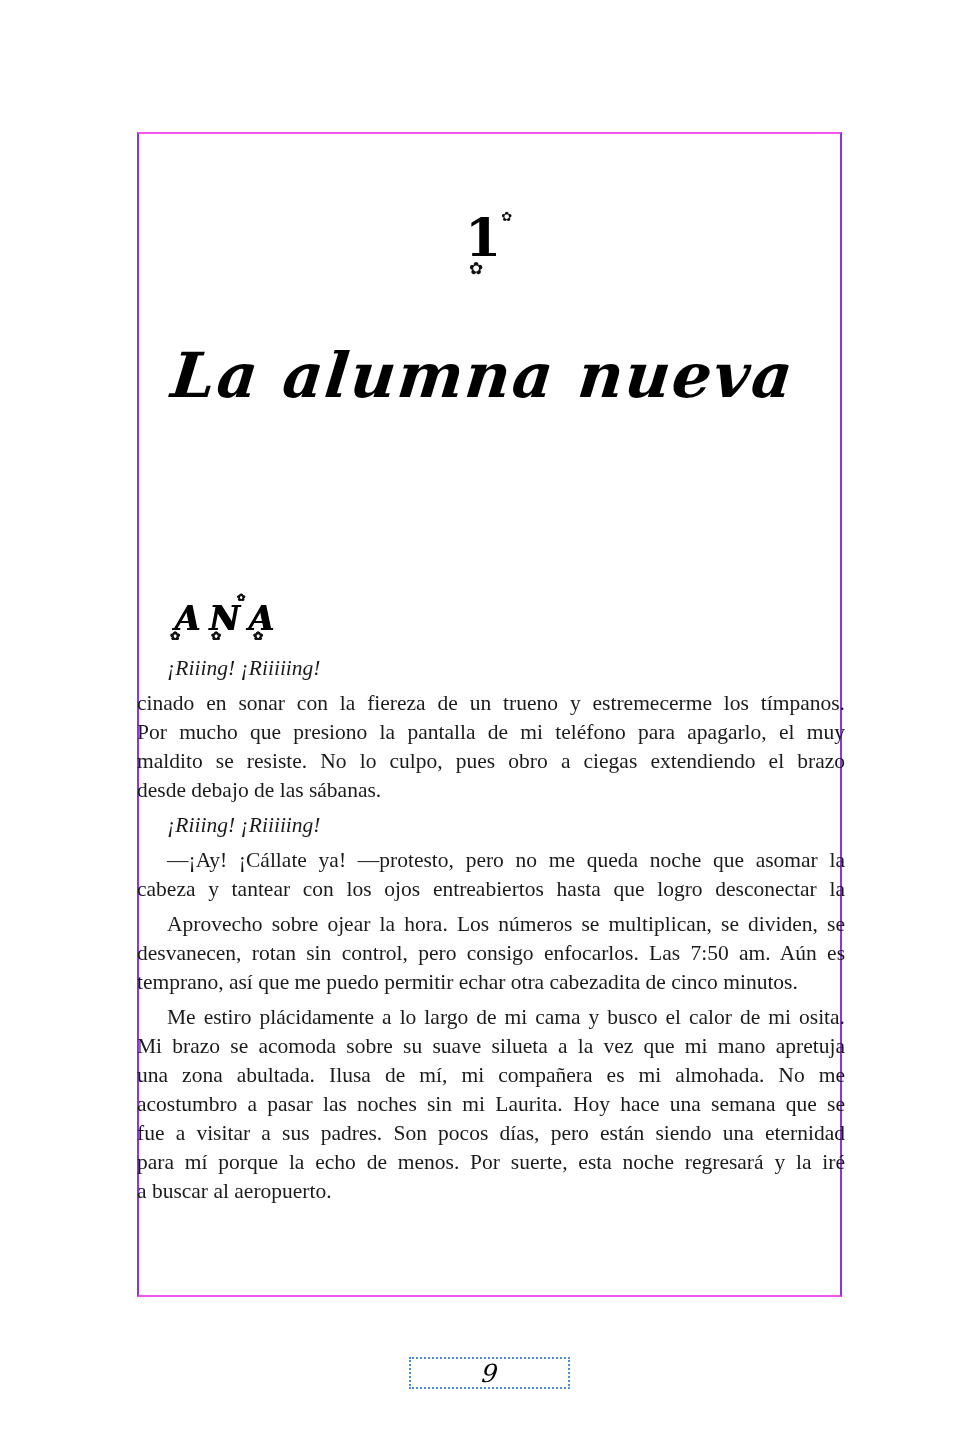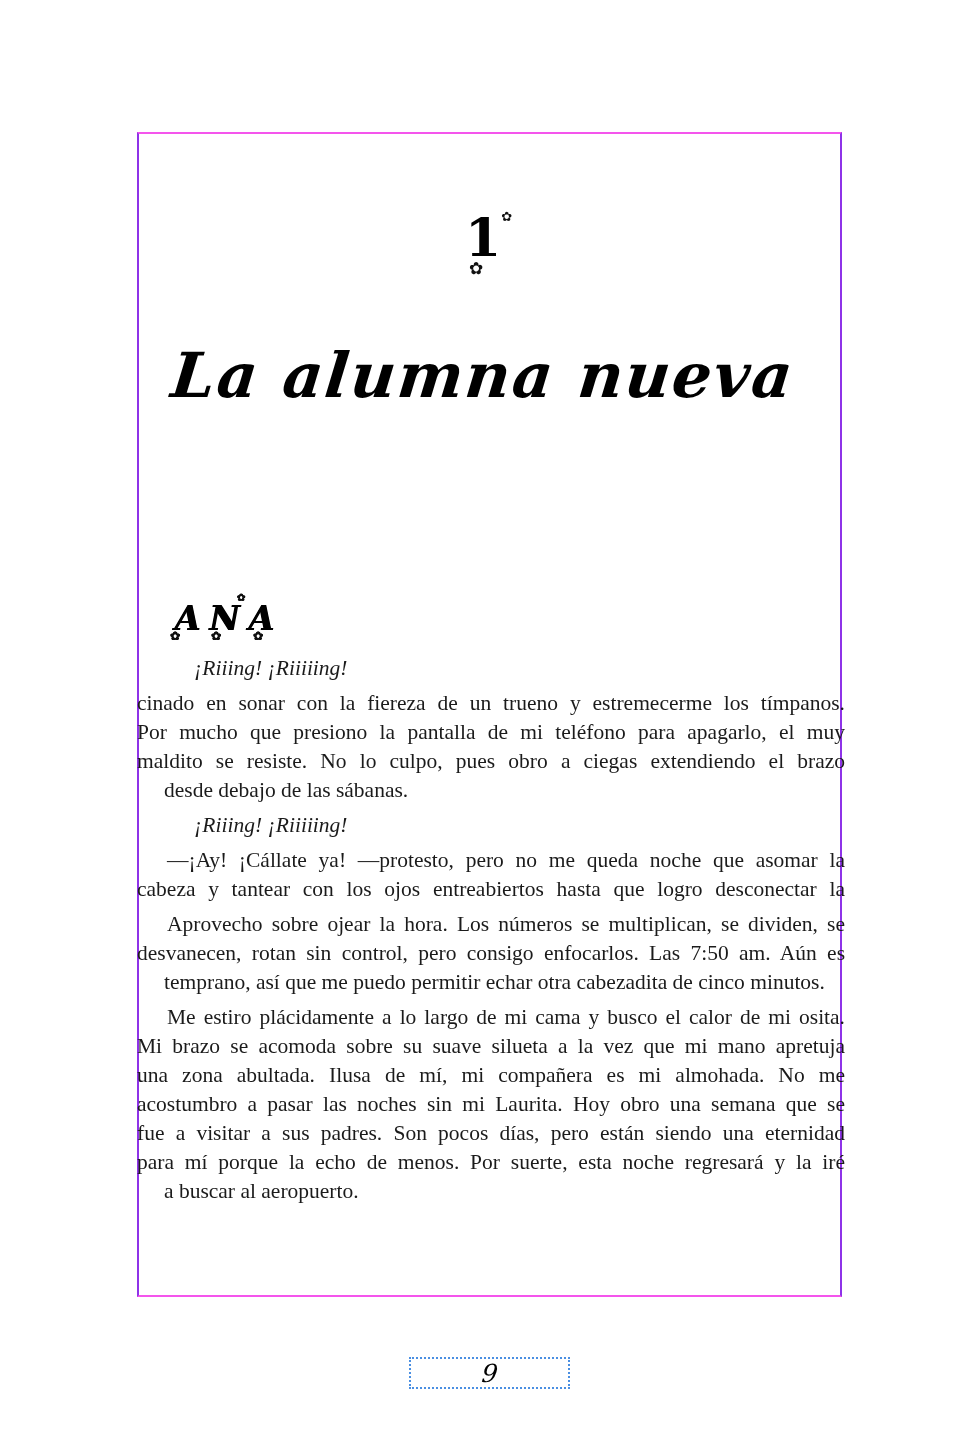--- a/index.html
+++ b/index.html
@@ -61,21 +61,21 @@
   .ana .o2{left:36px;bottom:-4px;font-size:12px;}
   .ana .o3{left:78px;bottom:-4px;font-size:12px;}
   .ana .o4{left:62px;top:-7px;font-size:10px;}
   .block{margin:0 0 6px 0;}
   .line{
     font-size:21.5px;line-height:29px;
     text-align:justify;text-align-last:justify;
     white-space:normal;
   }
   .line.first{text-indent:30px;}
-  .line.last{text-align-last:left;padding-left:27px;}
+  .line.last{text-align-last:left;}
   .block.italic .line{font-style:italic;text-align-last:left;}
   .pagenum-frame{
     position:absolute;left:409px;top:1357px;width:161px;height:32px;
     box-sizing:border-box;
     border:2px dotted var(--frame-color,#4a8fe2);
     display:flex;align-items:center;justify-content:center;
     background:transparent;
   }
   .pagenum{
     font-family:"DejaVu Serif", serif;
@@ -129,21 +129,21 @@
         </div>
         <div class="block para">
           <div class="line first">Aprovecho sobre ojear la hora. Los números se multiplican, se dividen, se</div>
           <div class="line">desvanecen, rotan sin control, pero consigo enfocarlos. Las 7:50 am. Aún es</div>
           <div class="line last">temprano, así que me puedo permitir echar otra cabezadita de cinco minutos.</div>
         </div>
         <div class="block para">
           <div class="line first">Me estiro plácidamente a lo largo de mi cama y busco el calor de mi osita.</div>
           <div class="line">Mi brazo se acomoda sobre su suave silueta a la vez que mi mano apretuja</div>
           <div class="line">una zona abultada. Ilusa de mí, mi compañera es mi almohada. No me</div>
-          <div class="line">acostumbro a pasar las noches sin mi Laurita. Hoy obro una semana que se</div>
+          <div class="line">acostumbro a pasar las noches sin mi Laurita. Hoy hace una semana que se</div>
           <div class="line">fue a visitar a sus padres. Son pocos días, pero están siendo una eternidad</div>
           <div class="line">para mí porque la echo de menos. Por suerte, esta noche regresará y la iré</div>
           <div class="line last">a buscar al aeropuerto.</div>
         </div>
       </div>
   </div>
 
   <div class="pagenum-frame">
     <span class="pagenum">9</span>
   </div>

